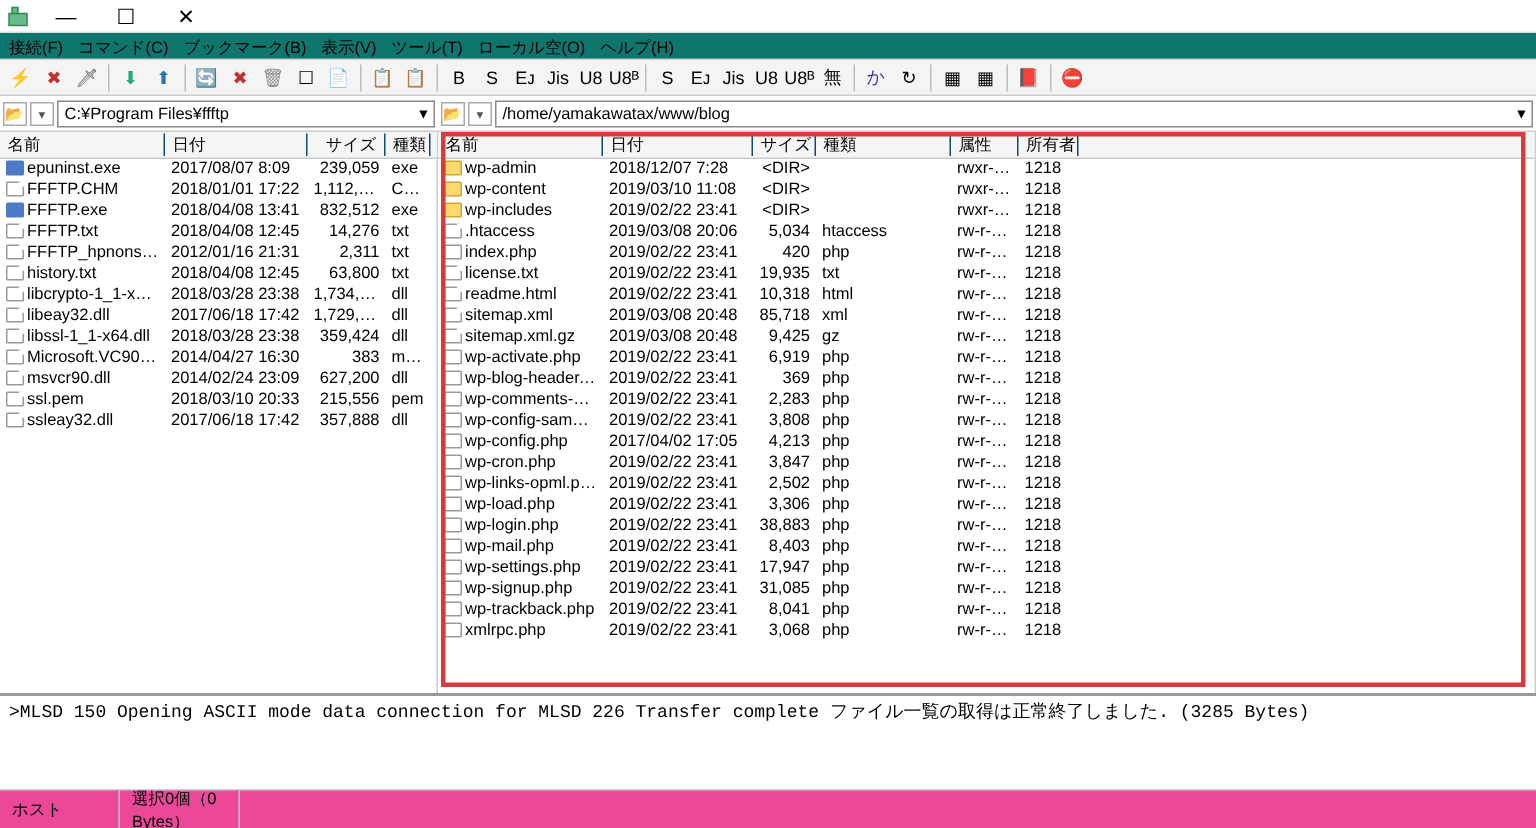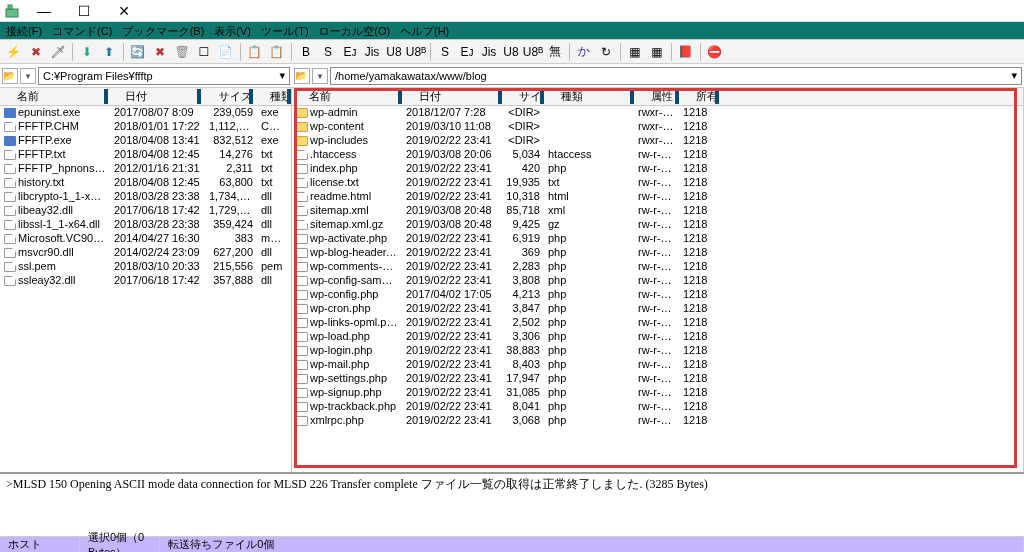--- a/index.html
+++ b/index.html
@@ -16,43 +16,43 @@
 .pathrow { height:24px; display:flex; align-items:center; border-bottom:1px solid #ccc; }
 .pathcell { display:flex; align-items:center; height:100%; padding:0 2px; gap:2px; }
 .pathcell.left { width:292px; }
 .pathcell.right { flex:1; }
 .combo { flex:1; height:18px; border:1px solid #888; background:#fff; display:flex; align-items:center; padding:0 4px; justify-content:space-between; }
 .splitter { display:flex; flex:1; min-height:0; }
 .pane { display:flex; flex-direction:column; border-right:1px solid #ccc; }
 .pane.left { width:292px; }
 .pane.right { flex:1; position:relative; }
 .headerrow { height:18px; display:flex; align-items:center; background:#f5f5f5; border-bottom:1px solid #ccc; }
-.headerrow .col { border-right:4px solid #0c4a6e; padding:0 17px; overflow:hidden; white-space:nowrap; }
+.headerrow .col { border-right:1px solid #0c4a6e; padding:0 5px; overflow:hidden; white-space:nowrap; }
 .filelist { flex:1; overflow:auto; }
 .row { height:14px; display:flex; align-items:flex-start; }
 .row .col { padding:0 4px; overflow:hidden; white-space:nowrap; text-overflow:ellipsis; }
 .col-name-l { width:110px; }
 .col-date-l { width:95px; }
 .col-size-l { width:52px; text-align:right; }
 .col-ext-l  { width:30px; }
 .col-name-r { width:110px; }
 .col-date-r { width:100px; }
 .col-size-r { width:42px; text-align:right; }
 .col-type-r { width:90px; }
 .col-attr-r { width:45px; }
 .col-own-r  { width:40px; }
 .ficon { display:inline-block; width:12px; height:10px; margin-right:2px; vertical-align:middle; }
 .ic-exe { background:#4a7ac8; border-radius:1px; }
 .ic-doc { background:#fff; border:1px solid #999; border-radius:1px; position:relative; }
 .ic-doc::after{ content:""; position:absolute; right:-1px; top:-1px; border:2px solid transparent; border-top-color:#fff; border-right-color:#fff; }
 .ic-fold { background:#fbd96e; border:1px solid #cfa72c; border-radius:1px; }
 .ic-php { background:#fff; border:1px solid #999; border-radius:1px; }
 .redbox { position:absolute; border:3px solid #d73a3a; pointer-events:none; left:2px; right:6px; top:0; bottom:4px; }
-.log { height:64px; border-top:2px solid #999; padding:2px 6px; font-family:Liberation Serif, serif; font-size:12px; overflow:auto; }
-.statusbar { height:16px; border-top:1px solid #ccc; display:flex; align-items:center; background:#c4b5fd; }
+.log { height:64px; border-top:2px solid #999; padding:2px 6px; font-family:Liberation Mono, monospace; font-size:12px; overflow:auto; }
+.statusbar { height:26px; border-top:1px solid #ccc; display:flex; align-items:center; background:#ec4899; }
 .statusbar .cell { padding:0 8px; border-right:1px solid #ccc; height:100%; display:flex; align-items:center; }
 .arrow::after { content:"▾"; font-size:9px; color:#555; }
 .smb { width:16px; height:16px; display:flex; align-items:center; justify-content:center; border:1px solid #aaa; background:#fff; font-size:10px; }
 </style>
 </head>
 <body>
 
 <div class="titlebar">
   <span class="app-icon">
     <svg width="16" height="16">
@@ -425,14 +425,13 @@
 </div>
 
 <div class="log" id="logp">&gt;MLSD
 150 Opening ASCII mode data connection for MLSD
 226 Transfer complete
 ファイル一覧の取得は正常終了しました. (3285 Bytes)</div>
 
 <div class="statusbar">
   <div class="cell" style="width:80px">ホスト</div>
   <div class="cell" style="width:80px">選択0個（0 Bytes）</div>
-  <div class="cell" style="flex:1">転送待ちファイル0個</div>
 </div>
 
 </body></html>

